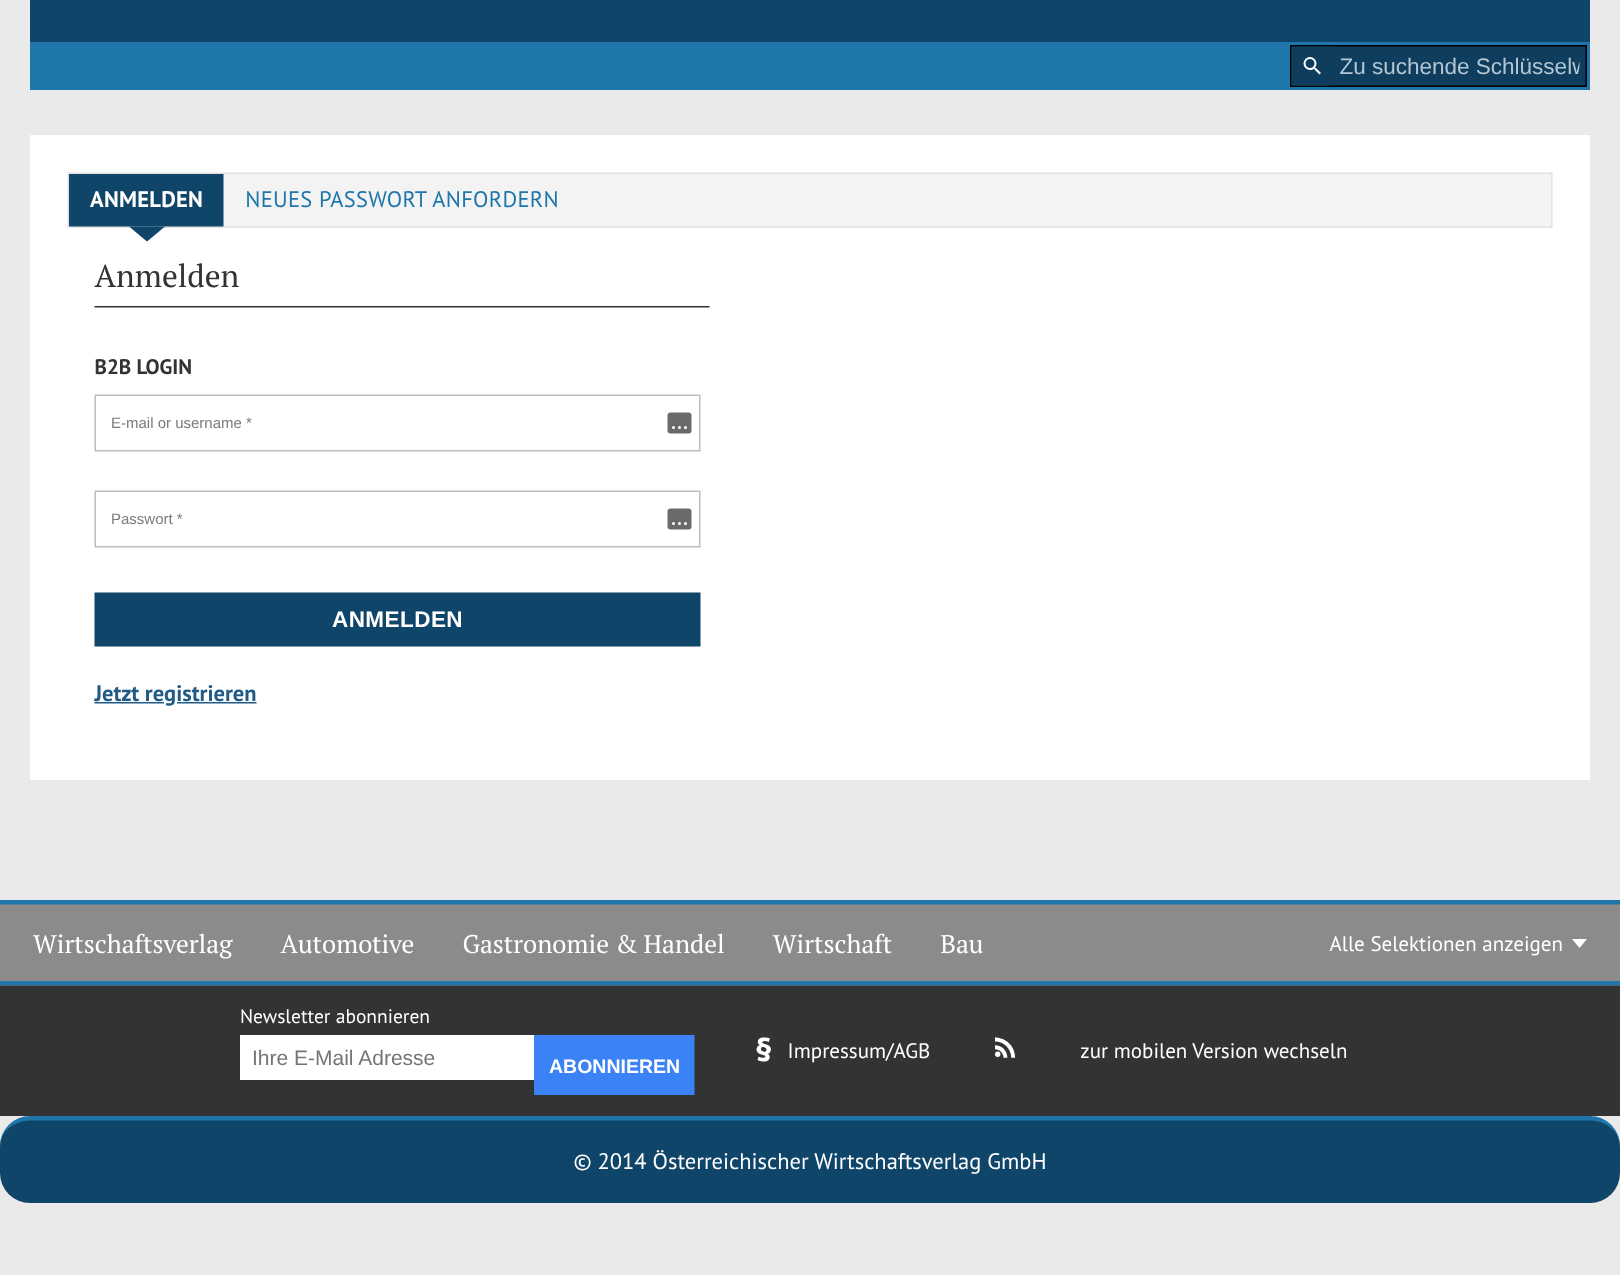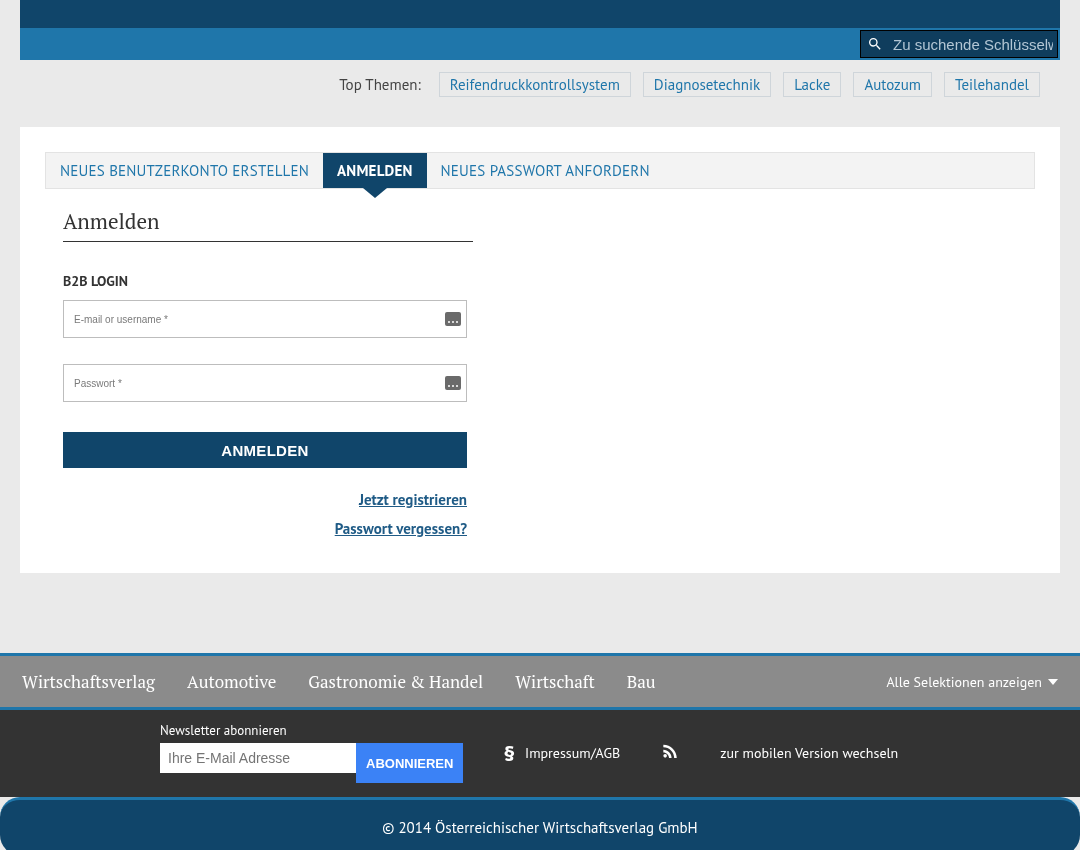--- a/index.html
+++ b/index.html
@@ -157,21 +157,21 @@
     color: #fff;
     border: none;
     font-weight: bold;
     font-size: 15px;
     letter-spacing: 0.3px;
     cursor: pointer;
   }
   .below-links {
     width: 404px;
     margin-left: 18px;
-    text-align: right;
+    text-align: left;
     margin-top: 22px;
   }
   .below-links a {
     display: block;
     color: #1f5b86;
     font-weight: bold;
     text-decoration: underline;
     margin-bottom: 10px;
     font-size: 15px;
   }
@@ -243,32 +243,23 @@
     <div class="search-wrap">
       <div class="search-icon">
         <svg viewBox="0 0 24 24">
             <path d="M15.5 14h-.79l-.28-.27A6.471 6.471 0 0016 9.5 6.5 6.5 0 109.5 16c1.61 0 3.09-.59 4.23-1.57l.27.28v.79l5 4.99L20.49 19l-4.99-5zM9.5 14A4.5 4.5 0 015 9.5 4.5 4.5 0 019.5 5 4.5 4.5 0 0114 9.5 4.5 4.5 0 019.5 14z"></path>
           </svg>
       </div>
       <input class="search-input" placeholder="Zu suchende Schlüsselw" style="">
     </div>
   </div>
 
-  <div class="topthemen">
-    <span class="topthemen-label">Top Themen:</span>
-    <a class="theme-link">Reifendruckkontrollsystem</a>
-    <a class="theme-link">Diagnosetechnik</a>
-    <a class="theme-link">Lacke</a>
-    <a class="theme-link">Autozum</a>
-    <a class="theme-link">Teilehandel</a>
-  </div>
 
   <div class="card">
     <div class="tabs">
-      <div class="tab">NEUES BENUTZERKONTO ERSTELLEN</div>
       <div class="tab active">ANMELDEN</div>
       <div class="tab">NEUES PASSWORT ANFORDERN</div>
     </div>
 
     <div class="login-title">Anmelden</div>
     <div class="b2b">B2B LOGIN</div>
 
     <div class="fieldwrap">
       <input class="field" placeholder="E-mail or username *" style="">
       <div class="field-icon">
@@ -284,21 +275,20 @@
           <span></span>
           <span></span>
           <span></span>
         </div>
     </div>
 
     <button class="login-btn">ANMELDEN</button>
 
     <div class="below-links">
       <a>Jetzt registrieren</a>
-      <a>Passwort vergessen?</a>
     </div>
   </div>
 
   <div class="footer">
     <div class="footer-cats">
       <span class="cat">Wirtschaftsverlag</span>
       <span class="cat">Automotive</span>
       <span class="cat">Gastronomie &amp; Handel</span>
       <span class="cat">Wirtschaft</span>
       <span class="cat">Bau</span>

